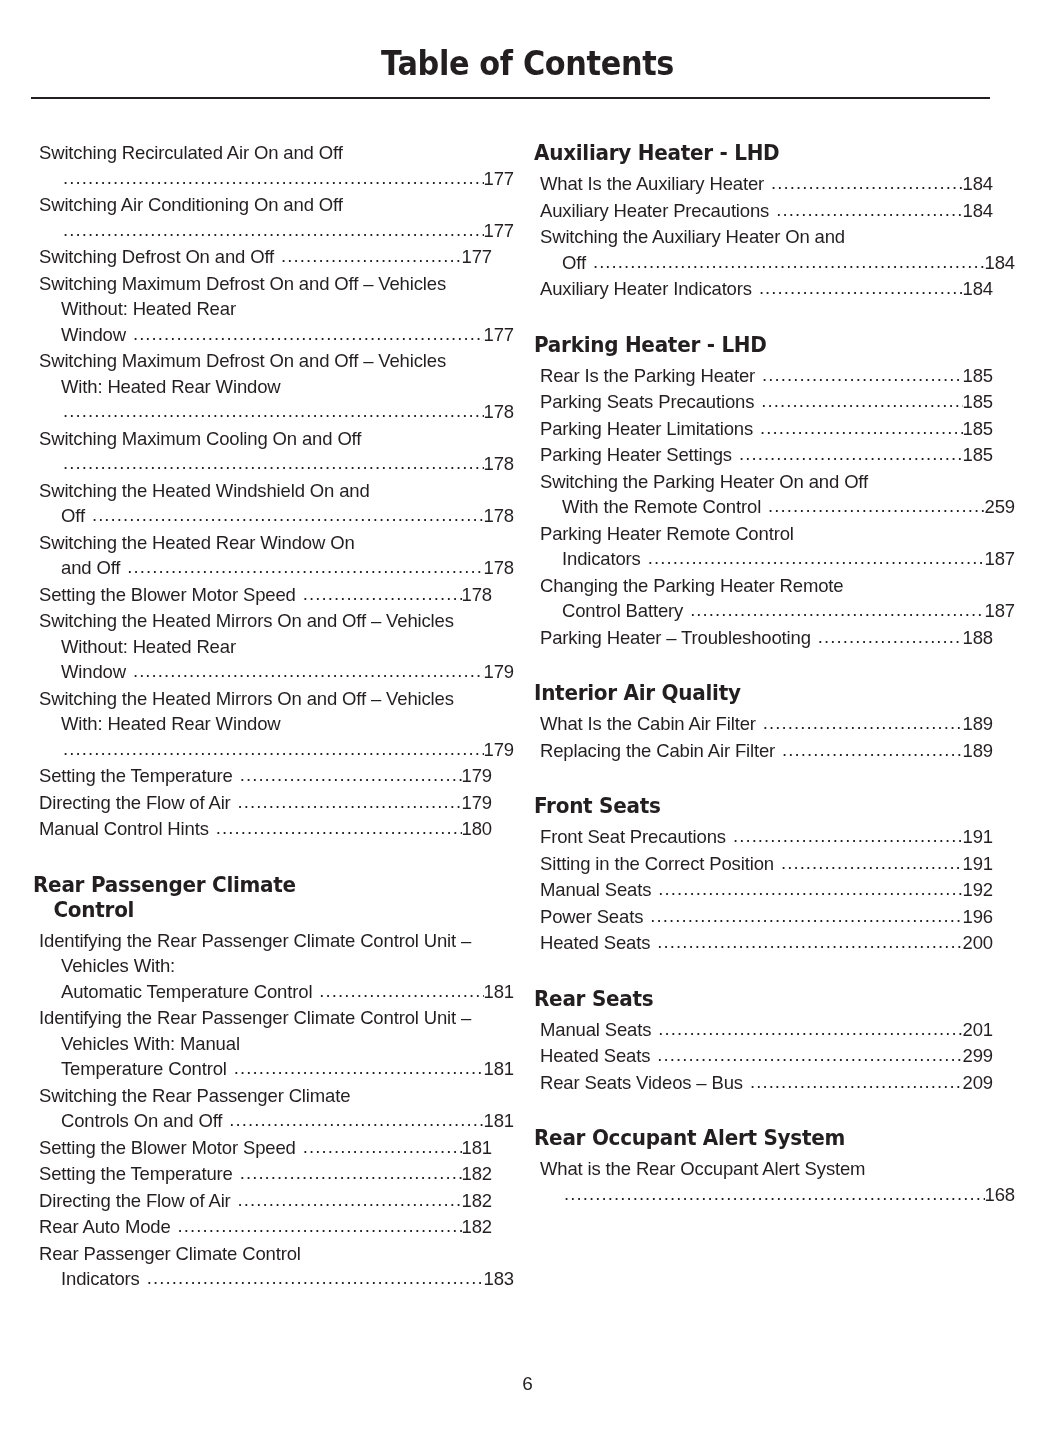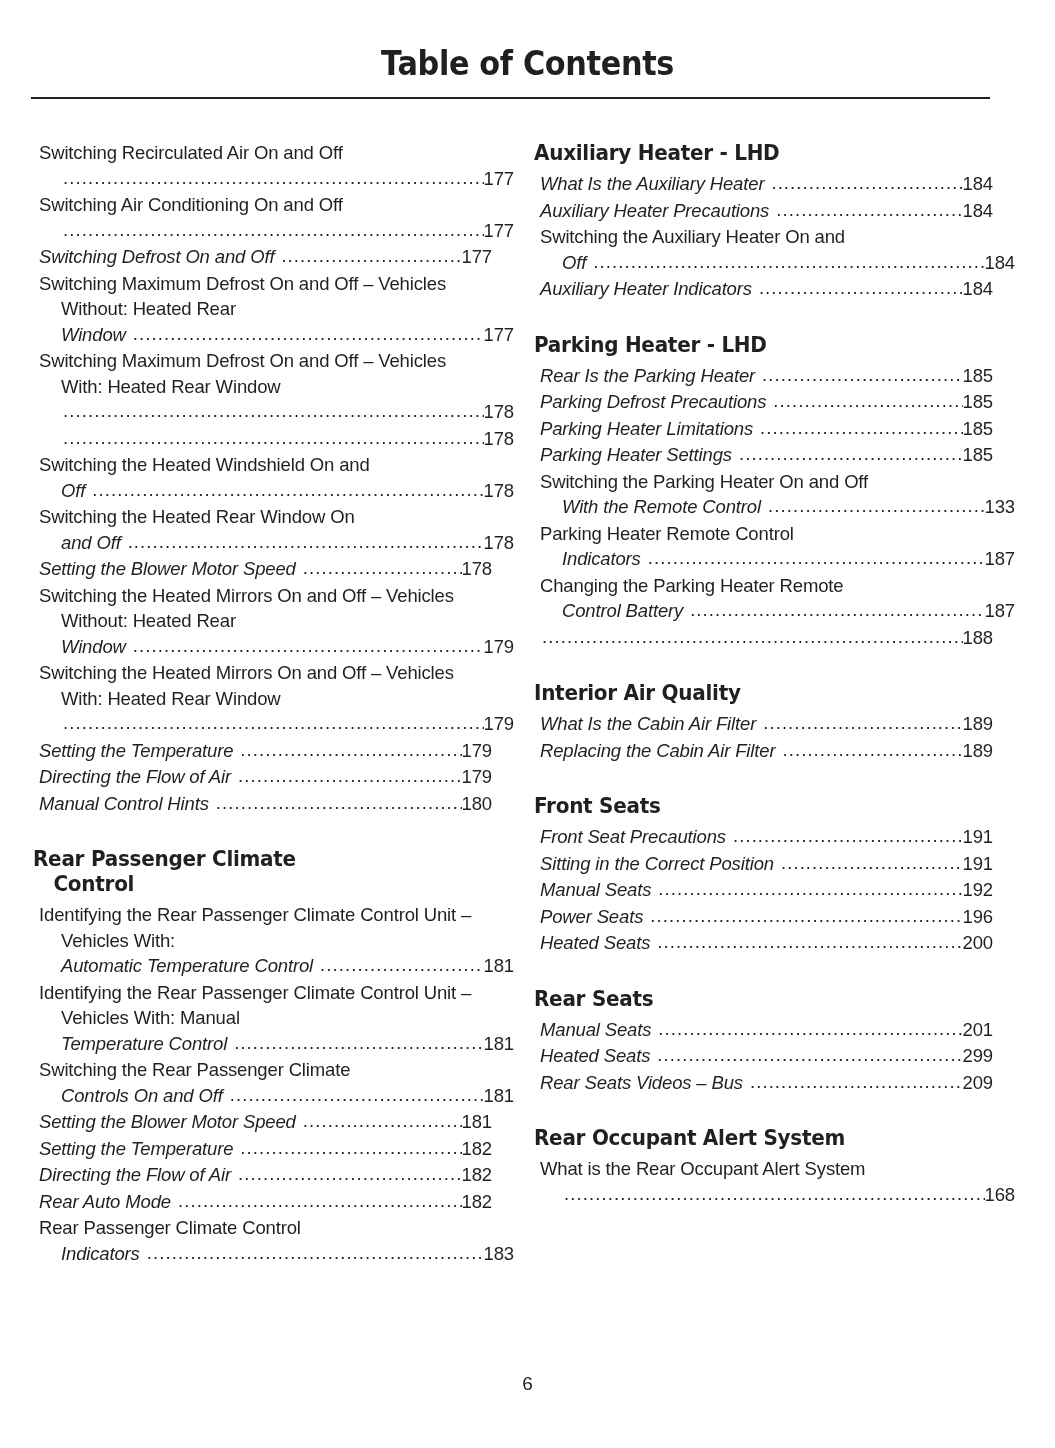--- a/index.html
+++ b/index.html
@@ -101,21 +101,20 @@
     text-indent: -22px;
   }
   .entry .lastline {
     display: flex;
     align-items: baseline;
     width: 100%;
   }
   .entry .lastline .lt {
     white-space: pre;
     flex: 0 0 auto;
-    font-style: italic;
   }
   .entry .lastline .leader {
     flex: 1 1 auto;
     overflow: hidden;
     white-space: nowrap;
     color: #231f20;
     font-size: 18.5px;
     letter-spacing: 1.1px;
     margin: 0 0px 0 2px;
     position: relative;
@@ -184,20 +183,21 @@
         </div>
         <div class="entry hang">
           <span class="etitle">Switching Maximum Defrost On and Off – Vehicles With: Heated Rear Window</span>
           <span class="lastline indent">
             <span class="lt"></span>
             <span class="leader">................................................................................................................................................................................................................................................................................................................................................................................................................</span>
             <span class="pnum">178</span>
           </span>
         </div>
         <div class="entry hang">
+          <span class="etitle">Switching Maximum Cooling On and Off</span>
           <span class="lastline indent">
             <span class="lt"></span>
             <span class="leader">................................................................................................................................................................................................................................................................................................................................................................................................................</span>
             <span class="pnum">178</span>
           </span>
         </div>
         <div class="entry hang">
           <span class="etitle">Switching the Heated Windshield On and</span>
           <span class="lastline indent">
             <span class="lt">Off </span>
@@ -345,59 +345,60 @@
             <span class="pnum">184</span>
           </span>
         </div><div class="sec-head">Parking Heater - LHD</div><div class="entry">
           <span class="lastline">
             <span class="lt">Rear Is the Parking Heater </span>
             <span class="leader">................................................................................................................................................................................................................................................................................................................................................................................................................</span>
             <span class="pnum">185</span>
           </span>
         </div><div class="entry">
           <span class="lastline">
-            <span class="lt">Parking Defrost Precautions </span>
+            <span class="lt">Parking Seats Precautions </span>
             <span class="leader">................................................................................................................................................................................................................................................................................................................................................................................................................</span>
             <span class="pnum">185</span>
           </span>
         </div><div class="entry">
           <span class="lastline">
             <span class="lt">Parking Heater Limitations </span>
             <span class="leader">................................................................................................................................................................................................................................................................................................................................................................................................................</span>
             <span class="pnum">185</span>
           </span>
         </div><div class="entry">
           <span class="lastline">
             <span class="lt">Parking Heater Settings </span>
             <span class="leader">................................................................................................................................................................................................................................................................................................................................................................................................................</span>
             <span class="pnum">185</span>
           </span>
         </div><div class="entry hang">
           <span class="etitle">Switching the Parking Heater On and Off</span>
           <span class="lastline indent">
             <span class="lt">With the Remote Control </span>
             <span class="leader">................................................................................................................................................................................................................................................................................................................................................................................................................</span>
-            <span class="pnum">133</span>
+            <span class="pnum">259</span>
           </span>
         </div><div class="entry hang">
           <span class="etitle">Parking Heater Remote Control</span>
           <span class="lastline indent">
             <span class="lt">Indicators </span>
             <span class="leader">................................................................................................................................................................................................................................................................................................................................................................................................................</span>
             <span class="pnum">187</span>
           </span>
         </div><div class="entry hang">
           <span class="etitle">Changing the Parking Heater Remote</span>
           <span class="lastline indent">
             <span class="lt">Control Battery </span>
             <span class="leader">................................................................................................................................................................................................................................................................................................................................................................................................................</span>
             <span class="pnum">187</span>
           </span>
         </div><div class="entry">
           <span class="lastline">
+            <span class="lt">Parking Heater – Troubleshooting </span>
             <span class="leader">................................................................................................................................................................................................................................................................................................................................................................................................................</span>
             <span class="pnum">188</span>
           </span>
         </div><div class="sec-head">Interior Air Quality</div><div class="entry">
           <span class="lastline">
             <span class="lt">What Is the Cabin Air Filter </span>
             <span class="leader">................................................................................................................................................................................................................................................................................................................................................................................................................</span>
             <span class="pnum">189</span>
           </span>
         </div><div class="entry">

